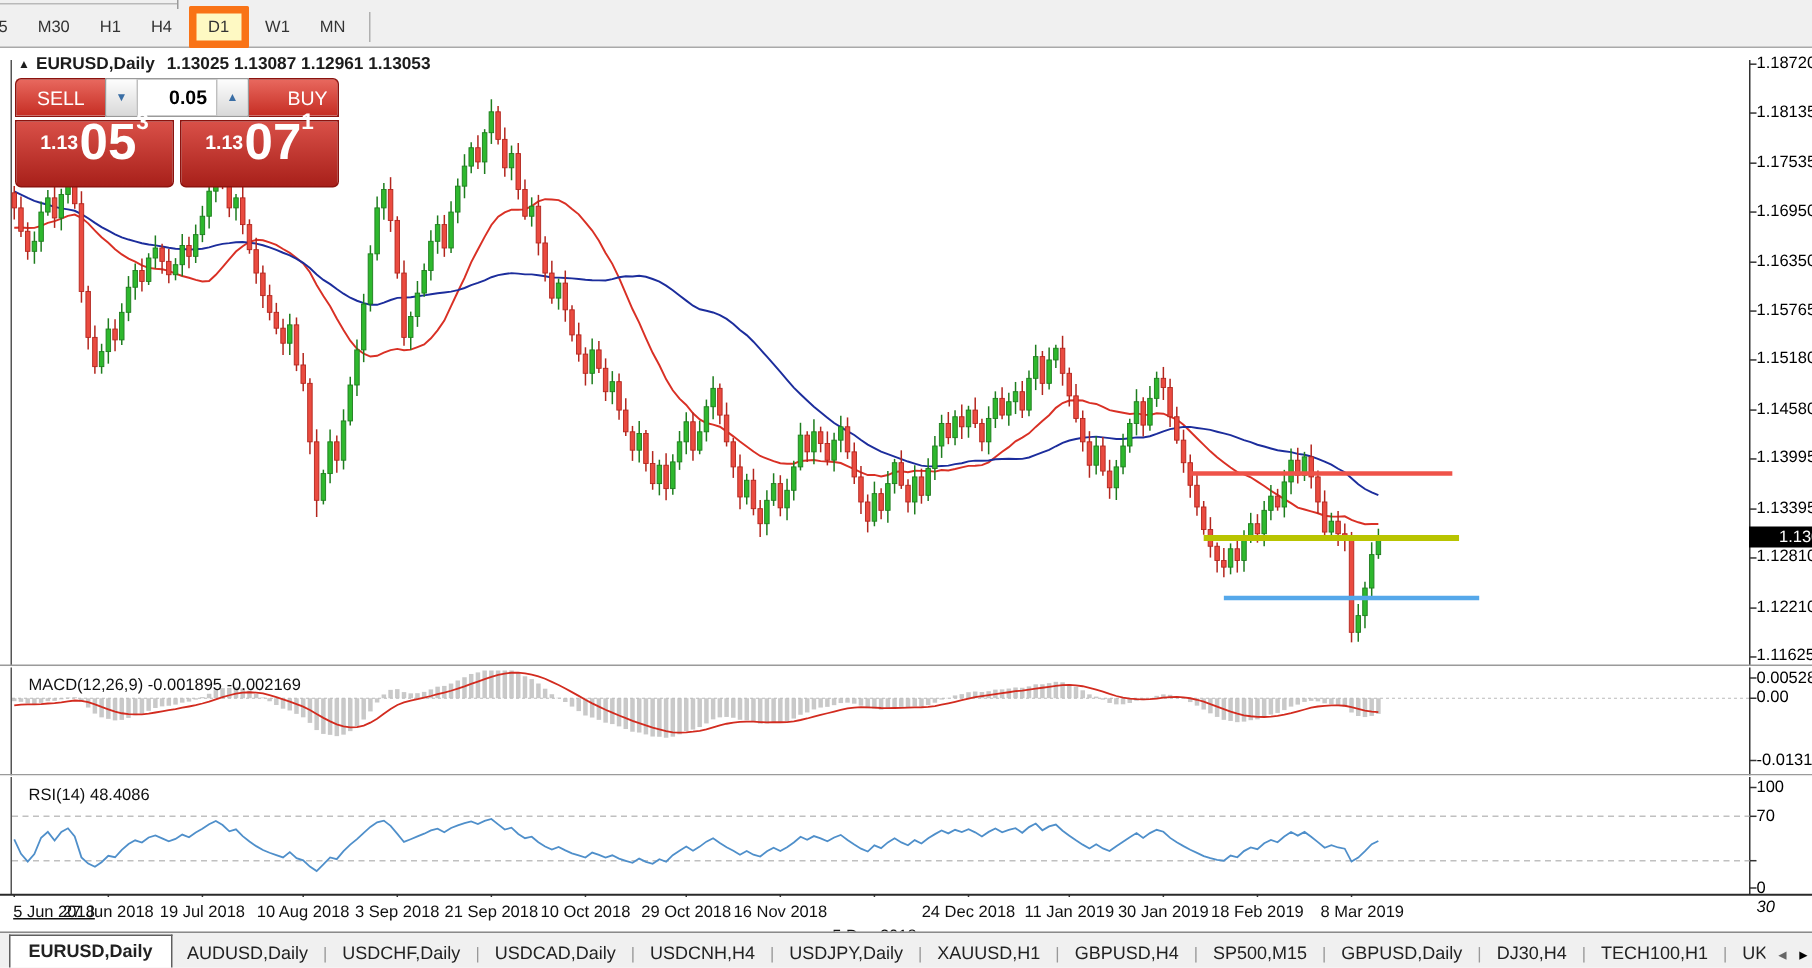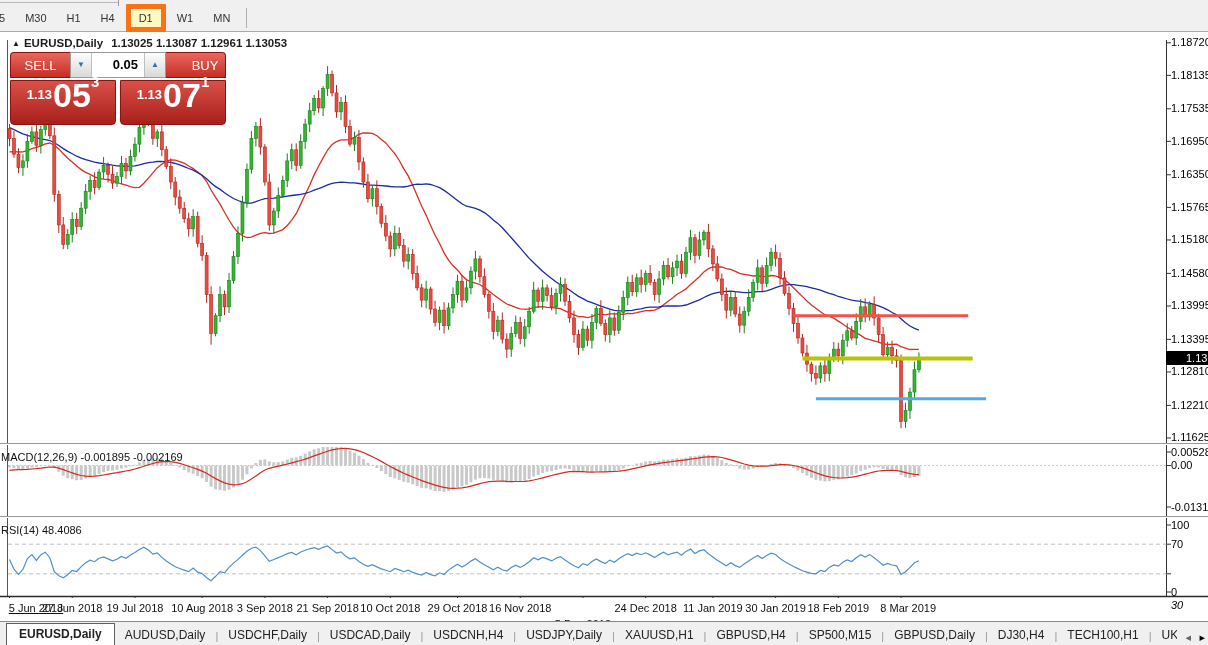--- a/index.html
+++ b/index.html
@@ -20,21 +20,21 @@
   
   .chart-region{position:relative;width:1208px;height:589px;background:#fff;}
   #chart-svg{position:absolute;left:0;top:0;}
   .chart-header{position:absolute;left:12px;top:5px;font-size:11.5px;font-weight:bold;color:#1c1c1c;z-index:5;}
   .chart-header .marker{font-size:8px;position:relative;top:-1px;margin-right:4px;}
   .chart-header .ohlc{margin-left:8px;font-weight:bold;}
 
   .axis-label{position:absolute;left:1171px;font-size:11px;color:#000;white-space:nowrap;}
   .cur-price{position:absolute;left:1166px;width:42px;height:14px;background:#000;color:#fff;
              font-size:11px;line-height:14px;padding-left:4px;box-sizing:border-box;z-index:6;}
-  .pane-label{position:absolute;left:1px;font-size:11px;color:#111;z-index:5;text-align:center;}
+  .pane-label{position:absolute;left:19px;font-size:11px;color:#111;z-index:5;text-align:center;}
   .date-label{position:absolute;top:570px;width:70px;font-size:11px;color:#111;text-align:center;white-space:nowrap;}
 
   
   .trade-panel{position:absolute;left:10px;top:20px;width:216px;z-index:10;}
   .tp-top{display:flex;height:26px;}
   .tp-btn{color:#fff;font-size:13px;text-align:center;line-height:26px;
           background:linear-gradient(180deg,#e8685e,#c62e24);border:1px solid #8c130e;box-sizing:border-box;cursor:pointer;}
   .tp-sell{width:60px;border-radius:4px 0 0 0;border-right:none;}
   .tp-buy{width:60px;border-radius:0 4px 0 0;border-left:none;padding-left:19px;}
   .tp-stepper{display:flex;width:96px;height:26px;box-sizing:border-box;background:#fff;border:1px solid #9a9a9a;}

